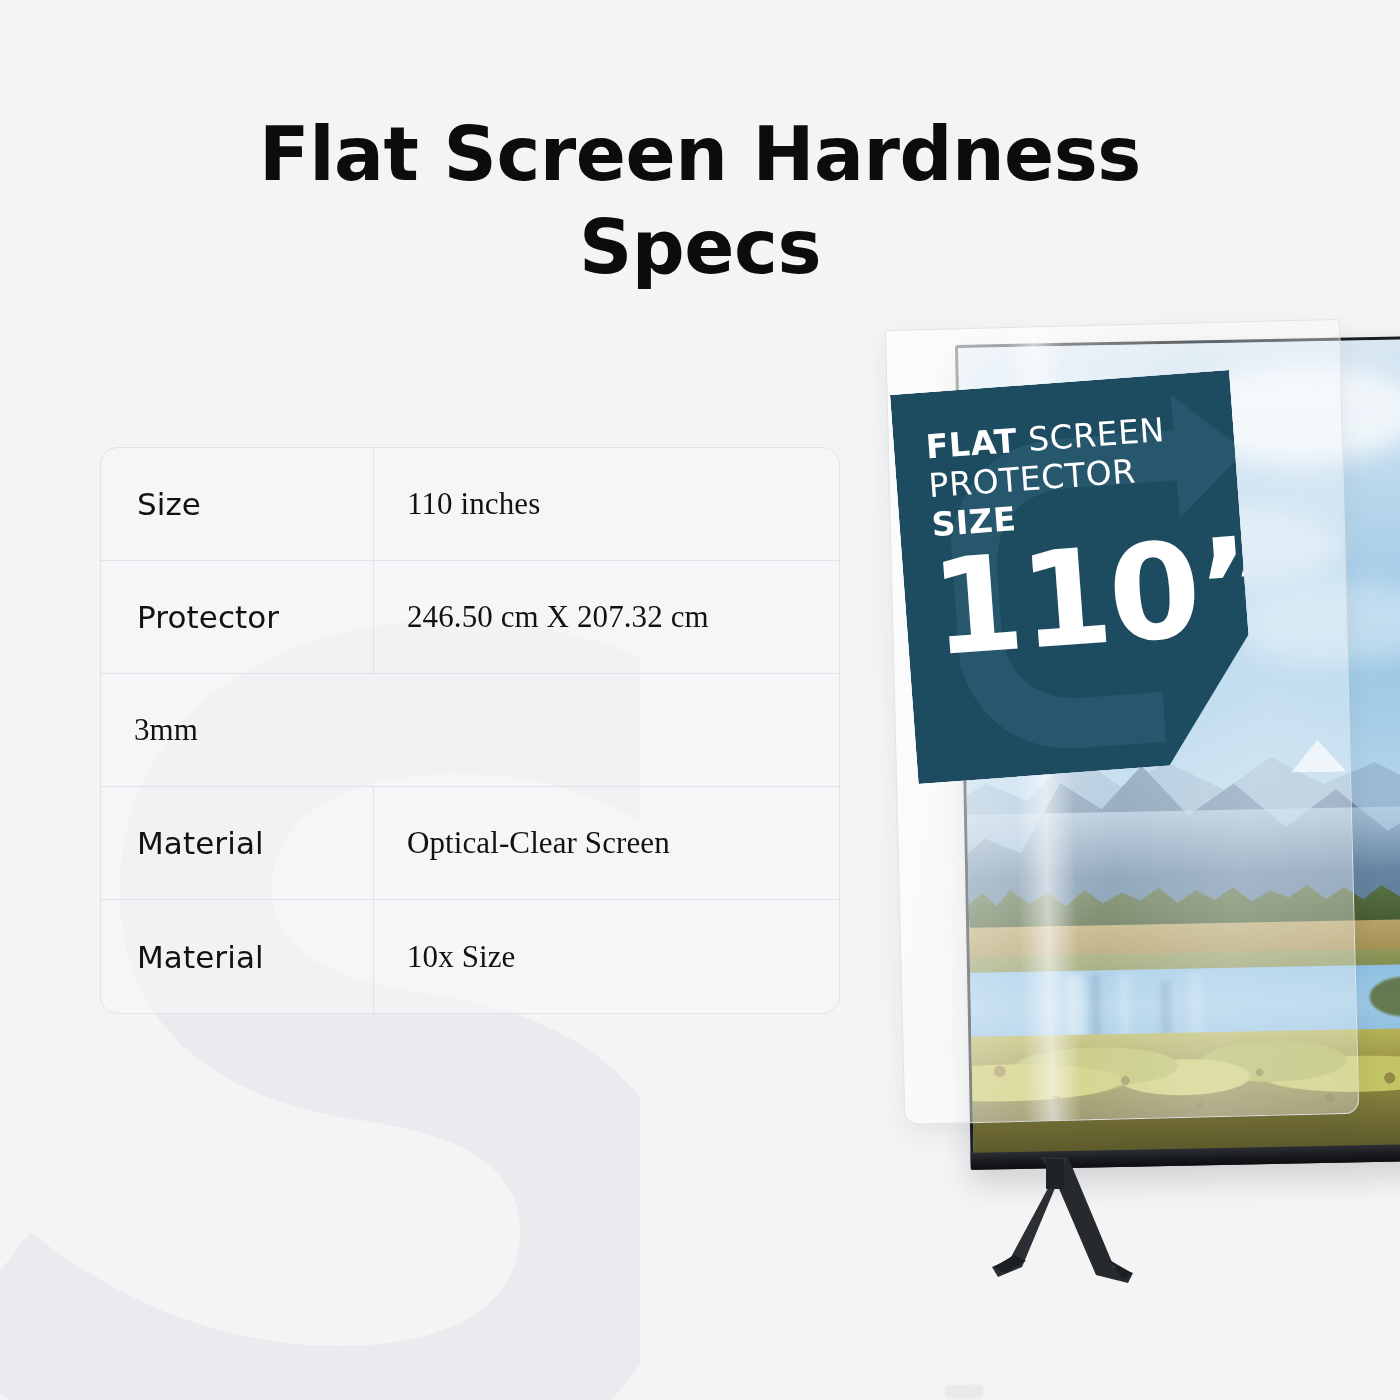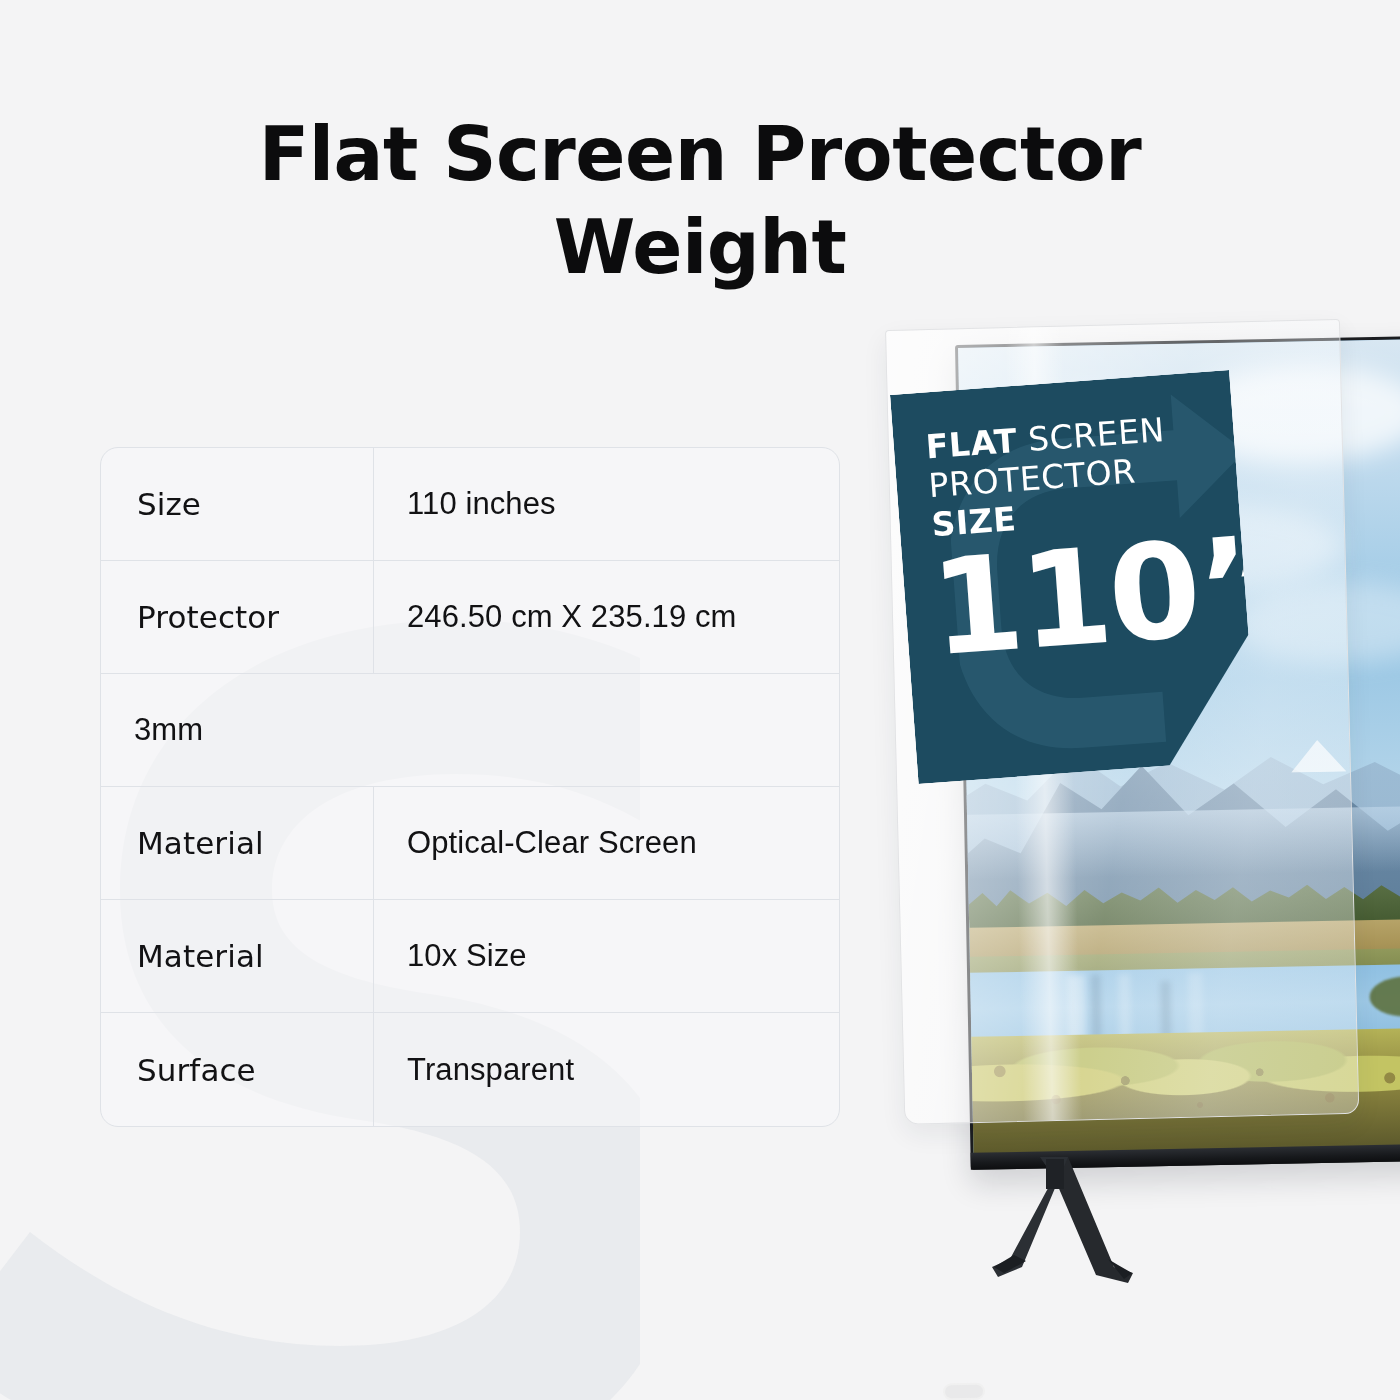--- a/index.html
+++ b/index.html
@@ -39,21 +39,21 @@
     display:flex; align-items:center;
     padding-left:36px;
     font-size:31px; color:#121214; letter-spacing:.1px;
     font-family:"DejaVu Sans", sans-serif;
   }
   .cell-v{
     flex:1; display:flex; align-items:center;
     padding-left:33px; padding-right:14px;
     font-size:31px; color:#121214; letter-spacing:.1px;
     white-space:nowrap;
-    font-family:Liberation Sans, sans-serif;
+    font-family:Liberation Serif, serif;
   }
 
   
   .stage{ position:absolute; left:880px; top:300px; width:520px; height:1020px; z-index:2; }
 
   
   .tv{
     position:absolute; left:75px; top:45px; width:470px; height:825px;
     transform:rotate(-1.1deg); transform-origin:0 0;
   }
@@ -205,52 +205,48 @@
       <path d="M640 60 C430 60 300 170 300 330 C300 470 400 540 540 560
                C650 576 700 610 700 672 C700 740 640 786 520 786
                C400 786 300 742 210 672 L120 790
                C230 880 370 930 520 930 C740 930 860 820 860 666
                C860 530 760 456 610 434 C498 418 452 386 452 330
                C452 262 516 214 636 214 C730 214 804 242 872 296 L952 182
                C862 106 760 60 640 60 Z" fill="#e6e9ec" opacity="0.85"></path>
     </svg>
   </div>
 
-  <div class="title">Flat Screen Protector Weight</div>
+  <div class="title">Flat Screen Hardness Specs</div>
 
   <div class="table">
 
     <div class="row">
       <div class="cell-k">Size</div>
       <div class="cell-v">110 inches</div>
     </div>
 
     <div class="row">
       <div class="cell-k">Protector</div>
-      <div class="cell-v">246.50 cm X 235.19 cm</div>
+      <div class="cell-v">246.50 cm X 207.32 cm</div>
     </div>
 
     <div class="row">
       <div class="cell-v">3mm</div>
     </div>
 
     <div class="row">
       <div class="cell-k">Material</div>
       <div class="cell-v">Optical-Clear Screen</div>
     </div>
 
     <div class="row">
       <div class="cell-k">Material</div>
       <div class="cell-v">10x Size</div>
     </div>
 
-    <div class="row">
-      <div class="cell-k">Surface</div>
-      <div class="cell-v">Transparent</div>
-    </div>
 
 
   </div>
 
   <div class="stage">
 
     <div class="tv">
       <div class="tv-frame"></div>
       <div class="tv-screen">
         <div class="sky"></div>

